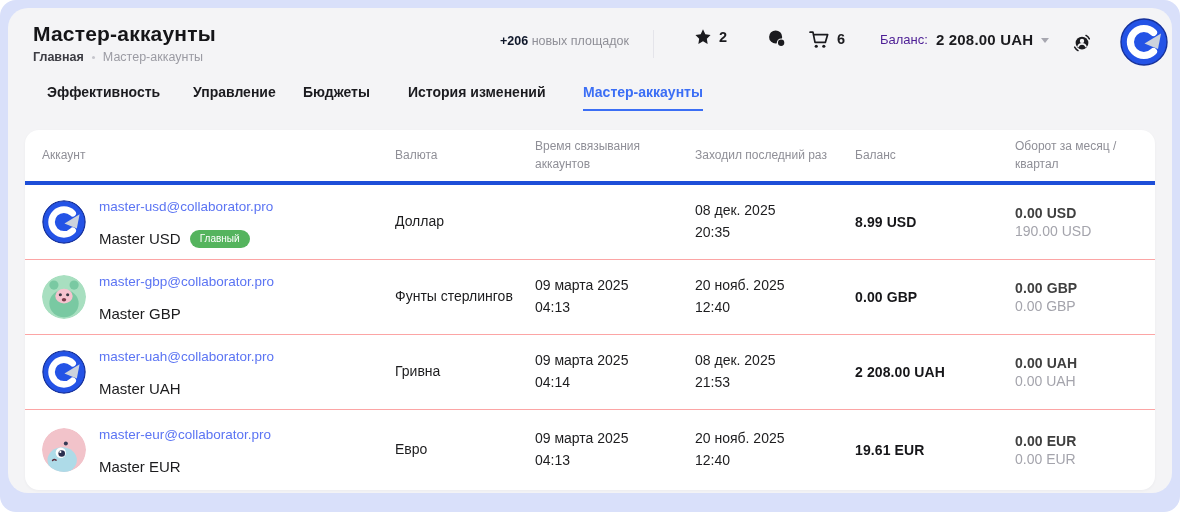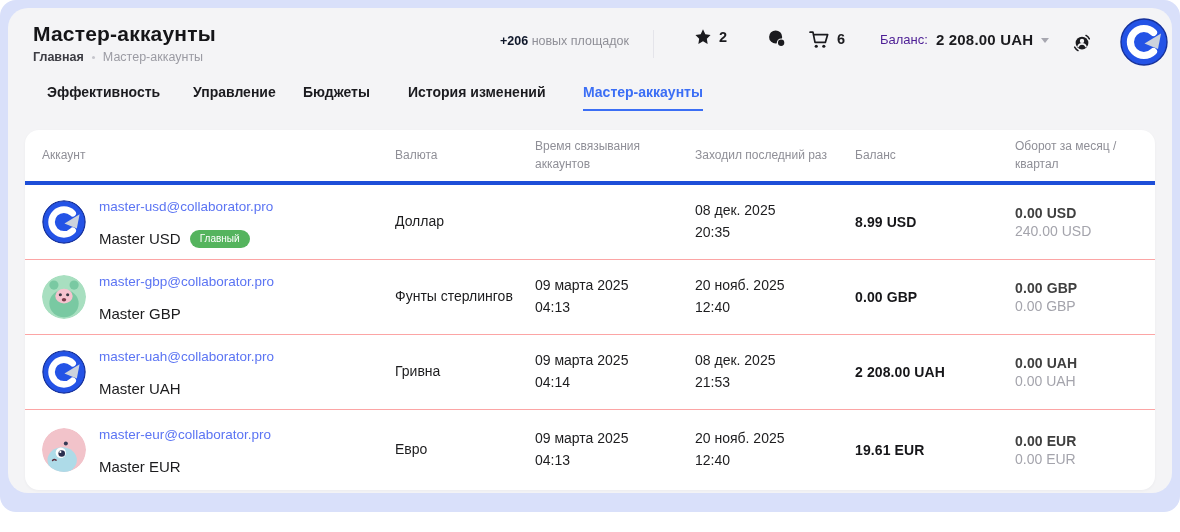--- a/index.html
+++ b/index.html
@@ -163,21 +163,21 @@
             <div></div>
             <div></div>
           </div>
         <div class="cell">
             <div>08 дек. 2025</div>
             <div>20:35</div>
           </div>
         <div class="cell-bold">8.99 USD</div>
         <div>
           <div class="turn-top">0.00 USD</div>
-          <div class="turn-bottom">240.00 USD</div>
+          <div class="turn-bottom">190.00 USD</div>
         </div>
       </div>
 
       <div class="tgrid trow">
         <div class="acc-cell">
           <span class="avatar">
             <svg viewBox="0 0 48 48">
                 <circle cx="24" cy="24" r="24" fill="#a8dfc0"></circle>
                 <circle cx="13" cy="11" r="5" fill="#79c9a2"></circle>
                 <circle cx="35" cy="11" r="5" fill="#79c9a2"></circle>

